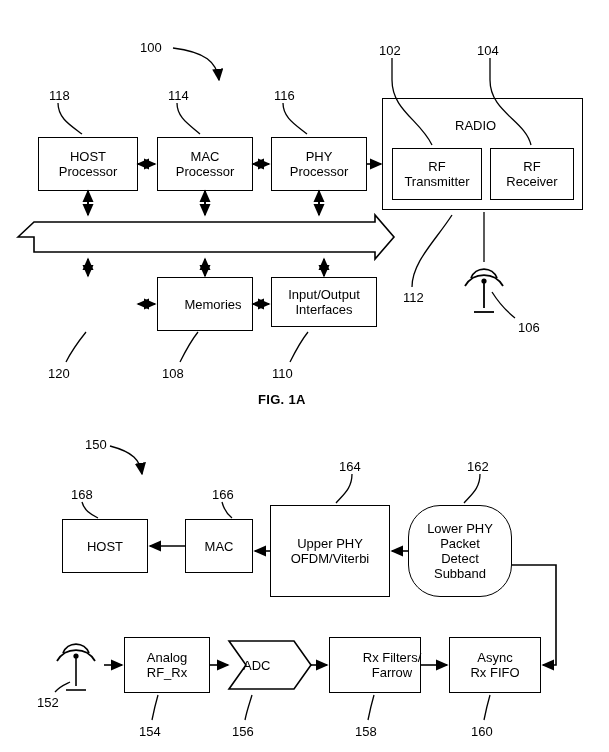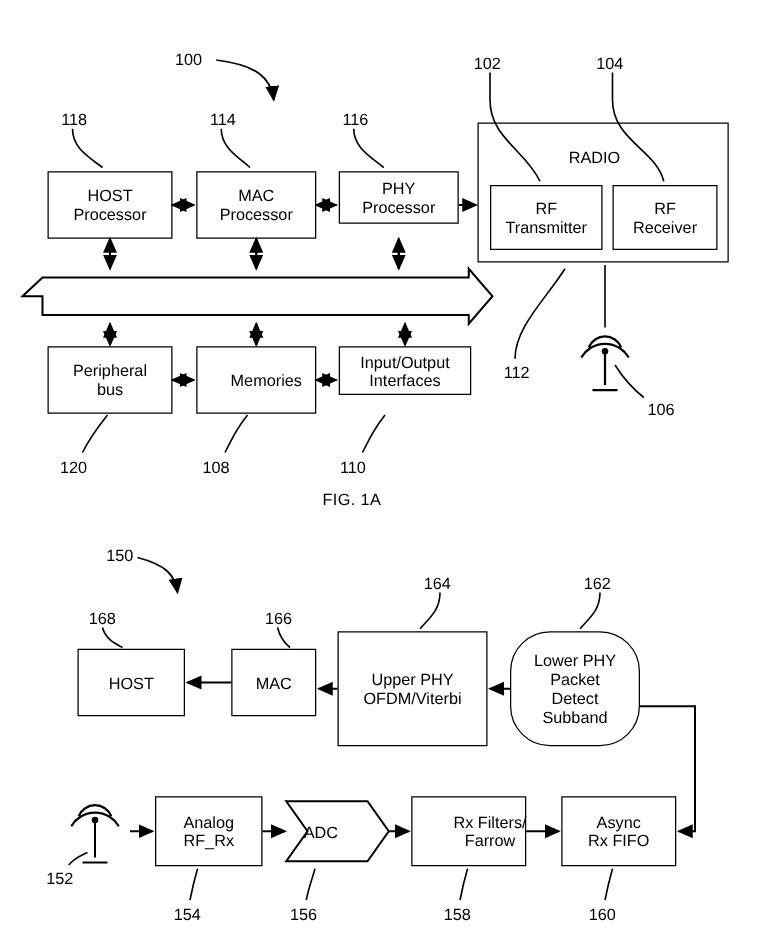--- a/index.html
+++ b/index.html
@@ -36,21 +36,21 @@
   .box .ln { display: block; white-space: nowrap; }
   .bold { font-weight: normal; }
   .reflabel {
     position: absolute;
     font-size: 13px;
     white-space: nowrap;
   }
   .figlabel {
     position: absolute;
     font-size: 13px;
-    font-weight: normal;
+    font-weight: bold;
     letter-spacing: 0.3px;
     white-space: nowrap;
   }
   .plaintext {
     position: absolute;
     font-size: 13px;
     white-space: nowrap;
   }
   svg.overlay {
     position: absolute;
@@ -103,41 +103,37 @@
   <div class="box" style="left:38px; top:137px; width:100px; height:54px;">
     <span class="ln">HOST</span>
     <span class="ln">Processor</span>
   </div>
 
   <div class="box" style="left:157px; top:137px; width:96px; height:54px;">
     <span class="ln">MAC</span>
     <span class="ln">Processor</span>
   </div>
 
-  <div class="box" style="left:271px; top:137px; width:96px; height:42px;">
+  <div class="box" style="left:271px; top:137px; width:96px; height:54px;">
     <span class="ln">PHY</span>
     <span class="ln">Processor</span>
   </div>
 
   <div class="plaintext" style="left:160px; top:230px;">System Bus</div>
 
   <div class="reflabel" style="left:403px; top:290px;">112</div>
 
   <div class="reflabel" style="left:518px; top:320px;">106</div>
 
-  <div class="box" style="left:38px; top:277px; width:100px; height:54px;">
-    <span class="ln">Peripheral</span>
-    <span class="ln">bus</span>
-  </div>
 
   <div class="box" style="left:157px; top:277px; width:96px; height:54px;padding-left:16px;">
     <span class="ln">Memories</span>
   </div>
 
-  <div class="box" style="left:271px; top:277px; width:106px; height:39px;">
+  <div class="box" style="left:271px; top:277px; width:106px; height:50px;">
     <span class="ln">Input/Output</span>
     <span class="ln">Interfaces</span>
   </div>
 
   <div class="reflabel" style="left:48px; top:366px;">120</div>
   <div class="reflabel" style="left:162px; top:366px;">108</div>
   <div class="reflabel" style="left:272px; top:366px;">110</div>
 
   <div class="figlabel" style="left:258px; top:392px;">FIG. 1A</div>
 

